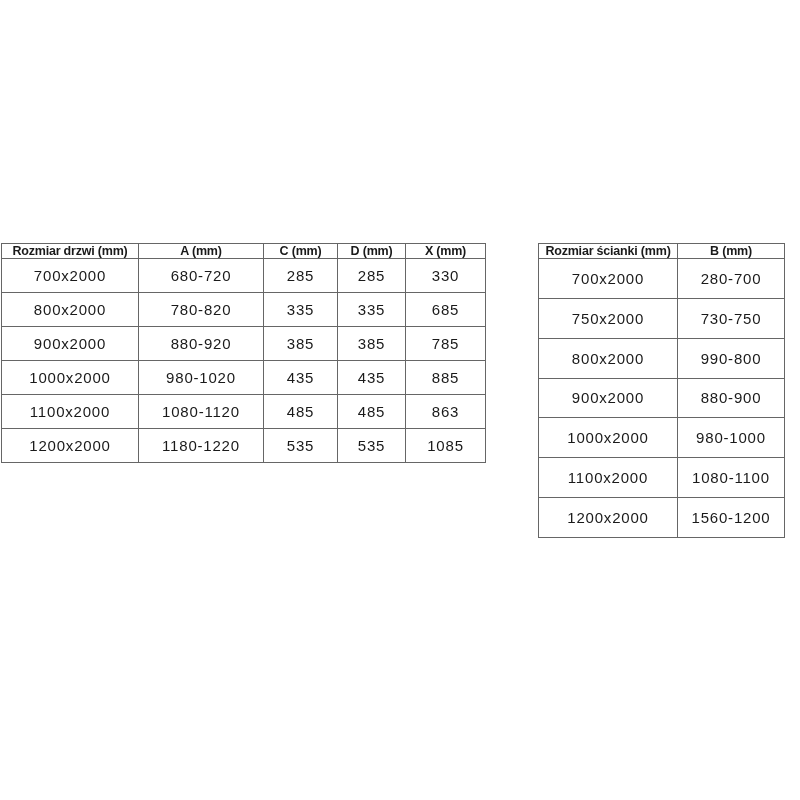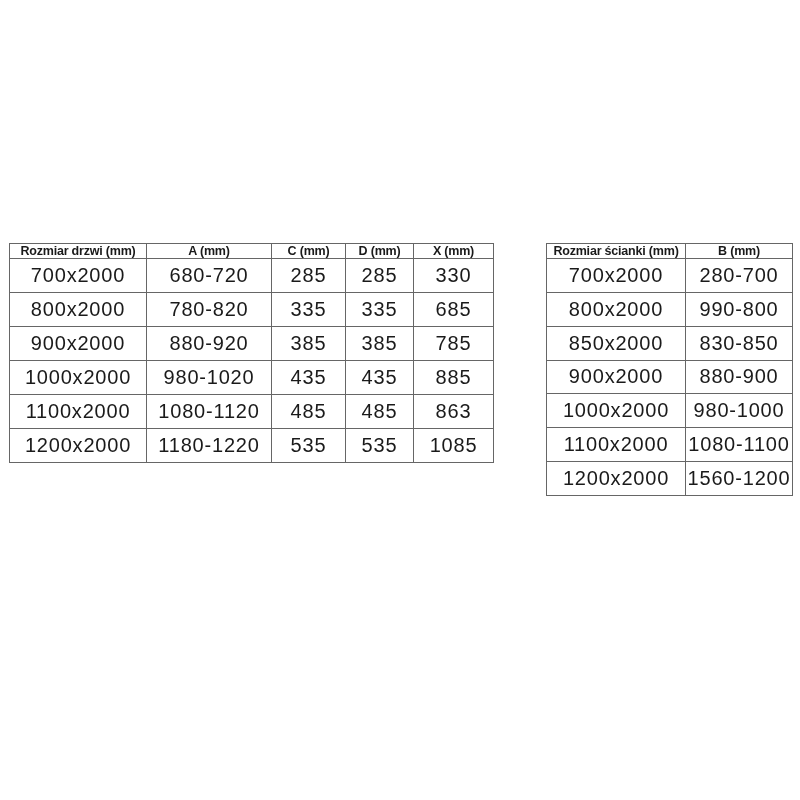--- a/index.html
+++ b/index.html
@@ -8,42 +8,41 @@
     width: 800px; height: 800px;
     background: var(--background, #ffffff);
     position: relative;
     overflow: hidden;
     font-family: "Liberation Sans", sans-serif;
   }
   table.spec {
     position: absolute;
     border-collapse: collapse;
     table-layout: fixed;
-    margin-left: 8px;
   }
   .spec th, .spec td {
     border: 1px solid var(--border, #666666);
     text-align: center;
     vertical-align: middle;
     padding: 0 1px;
     white-space: nowrap;
     color: var(--text, #1a1a1a);
   }
   .spec th {
     font-size: 12.5px;
     font-weight: bold;
     letter-spacing: -0.2px;
   }
   .spec td {
-    font-size: 20px;
+    font-size: 15px;
     letter-spacing: 0.8px;
     font-weight: normal;
   }
   #doors-table { left: 1px;   top: 243px; width: 484px; height: 220px; }
-  #walls-table { left: 538px; top: 243px; width: 246px; height: 253px; }
+  #walls-table { left: 538px; top: 243px; width: 246px; height: 295px; }
 </style>
 </head>
 <body>
 
 <table class="spec" id="doors-table">
   <colgroup>
     <col style="width:137px">
       <col style="width:125px">
       <col style="width:74px">
       <col style="width:68px">
@@ -114,26 +113,26 @@
       <th>Rozmiar ścianki (mm)</th>
       <th>B (mm)</th>
     </tr>
   </thead>
   <tbody>
     <tr>
       <td>700x2000</td>
       <td>280-700</td>
     </tr>
     <tr>
+      <td>750x2000</td>
+      <td>730-750</td>
+    </tr>
+    <tr>
       <td>800x2000</td>
       <td>990-800</td>
-    </tr>
-    <tr>
-      <td>850x2000</td>
-      <td>830-850</td>
     </tr>
     <tr>
       <td>900x2000</td>
       <td>880-900</td>
     </tr>
     <tr>
       <td>1000x2000</td>
       <td>980-1000</td>
     </tr>
     <tr>

